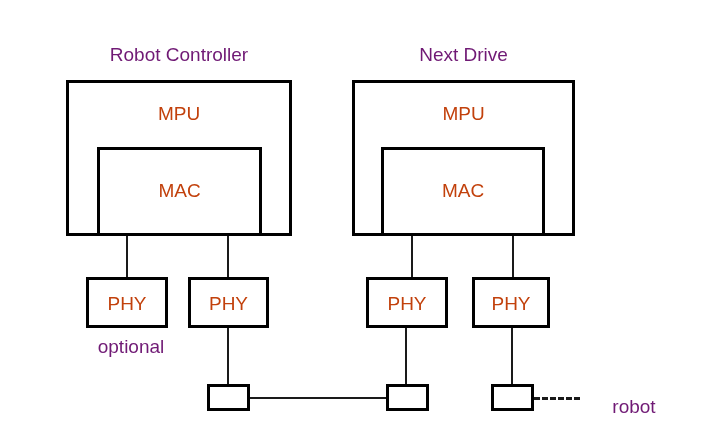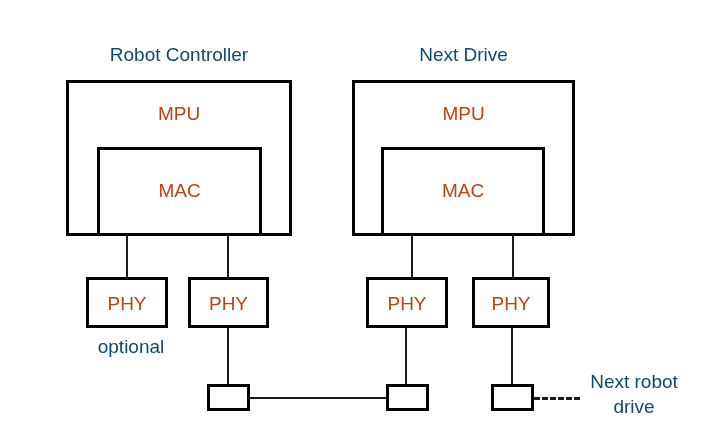--- a/index.html
+++ b/index.html
@@ -26,21 +26,21 @@
     position: absolute;
     left: 0;
     right: 0;
     text-align: center;
     color: #c2410c;
     white-space: nowrap;
   }
   
   .caption {
     position: absolute;
-    color: #0c4a6e;
+    color: #701a75;
     white-space: nowrap;
     text-align: center;
     font-size: 19px;
     line-height: 22px;
   }
   
   .vline {
     position: absolute;
     width: 2px;
     background: #1a1a1a;
@@ -114,16 +114,15 @@
   </div>
 
   <div class="box layer-outer" style="left:472px; top:277px; width:78px; height:51px;">
     <div class="box-label" style="top:13px; font-size:19px;">PHY</div>
   </div>
 
   <div class="box layer-outer" style="left:207px; top:384px; width:43px; height:27px;"></div>
   <div class="box layer-outer" style="left:386px; top:384px; width:43px; height:27px;"></div>
   <div class="box layer-outer" style="left:491px; top:384px; width:43px; height:27px;"></div>
 
-  <div class="caption layer-text" style="left:578px; top:371px; width:112px;">Next robot</div>
-  <div class="caption layer-text" style="left:578px; top:396px; width:112px;">drive</div>
+  <div class="caption layer-text" style="left:578px; top:396px; width:112px;">robot</div>
 
 </div>
 
 </body></html>

